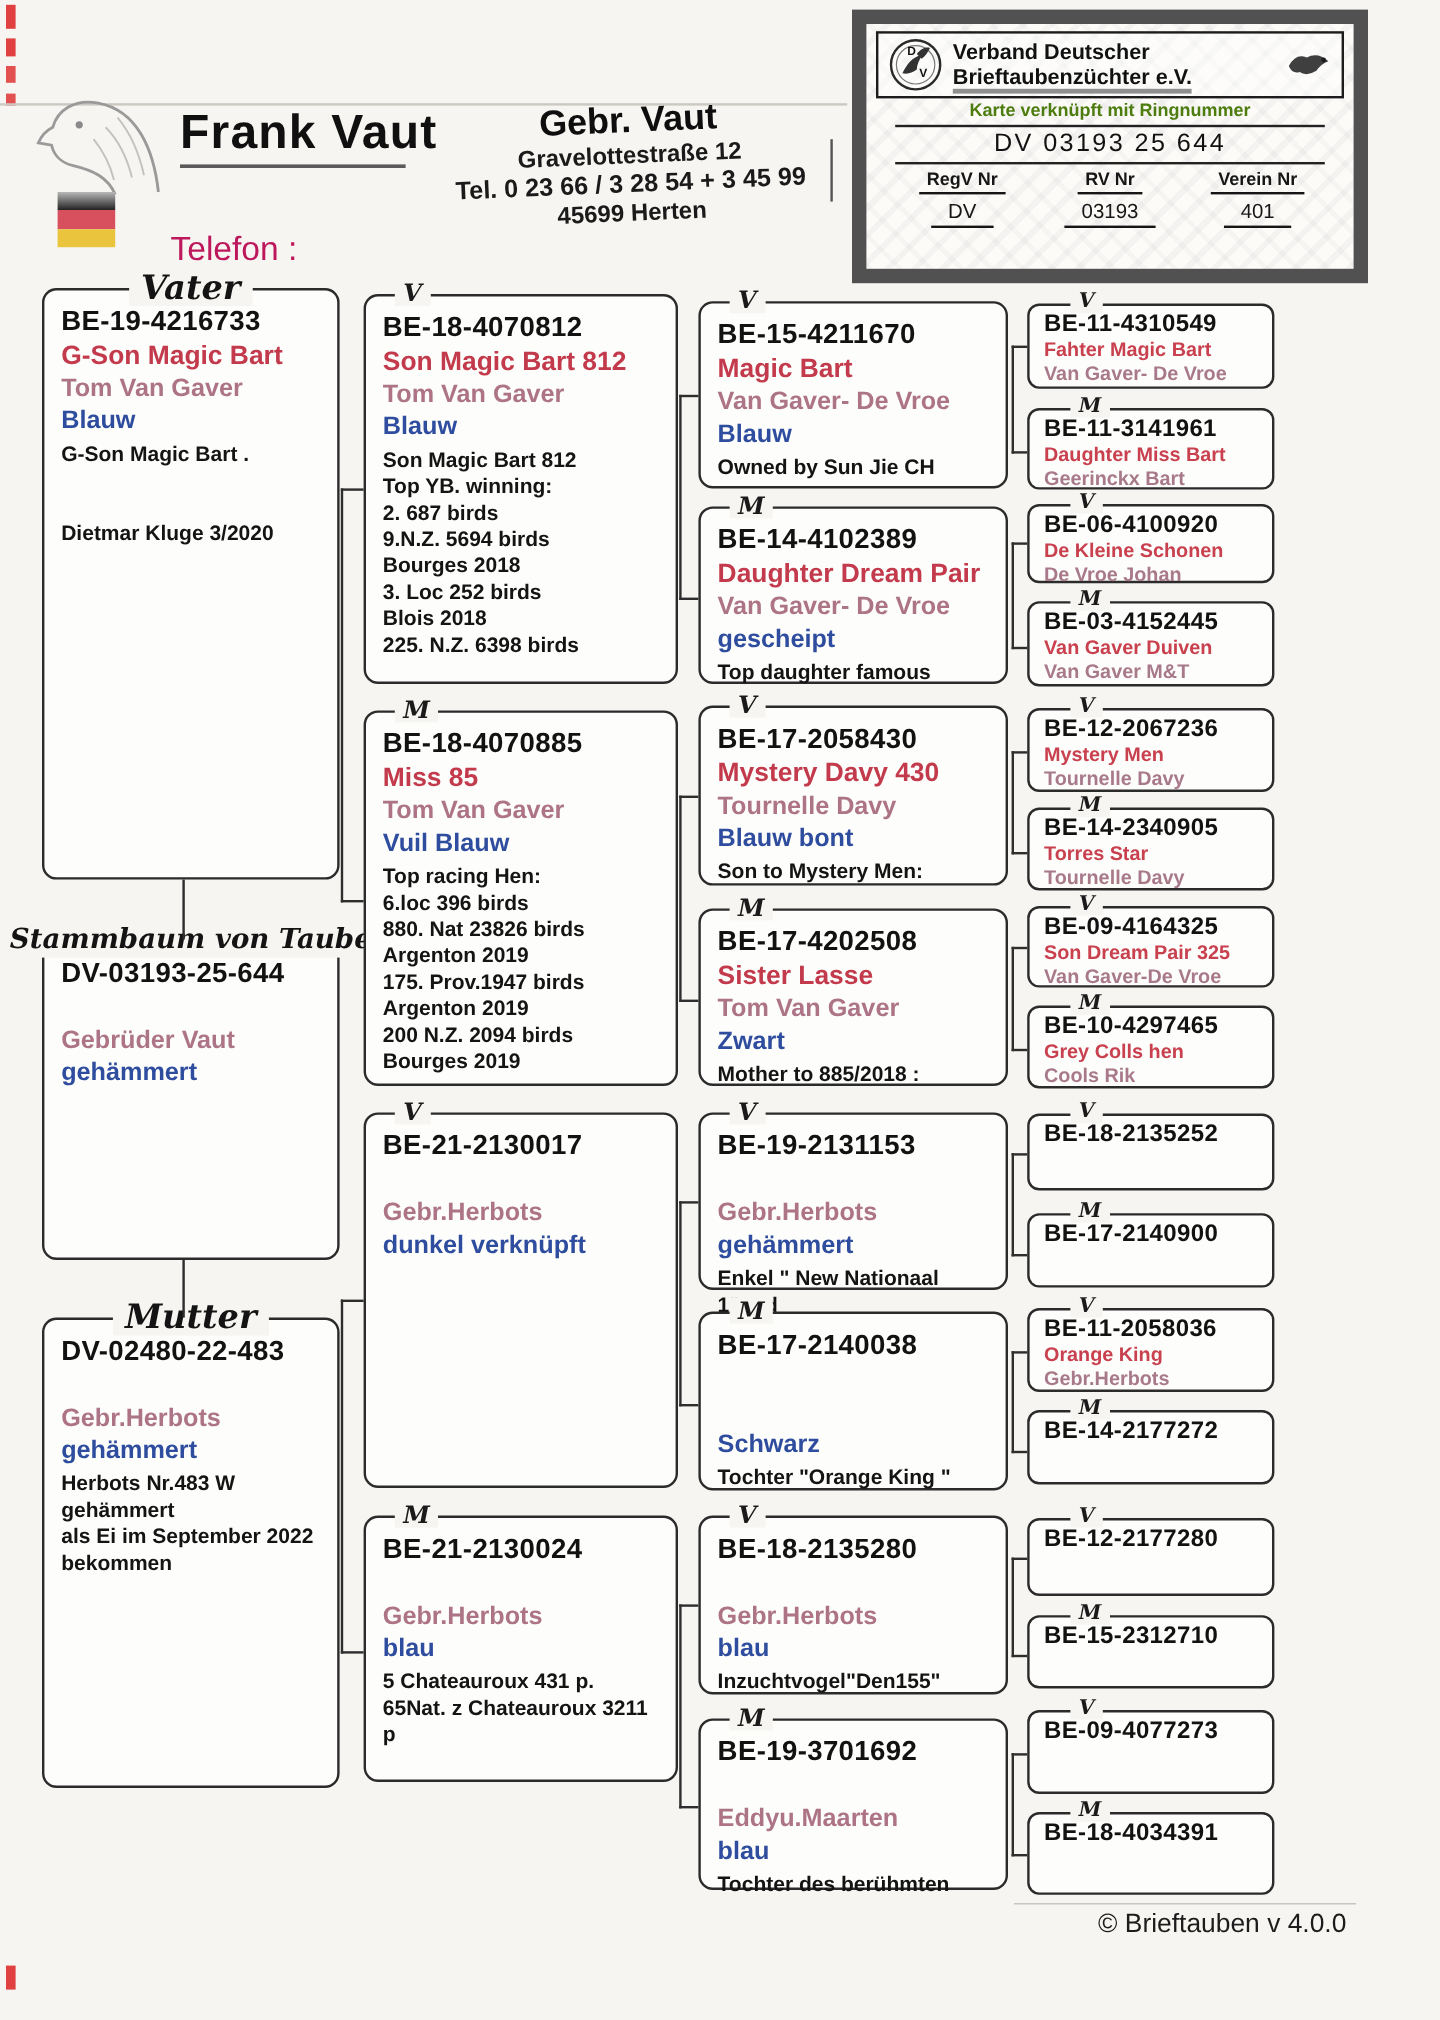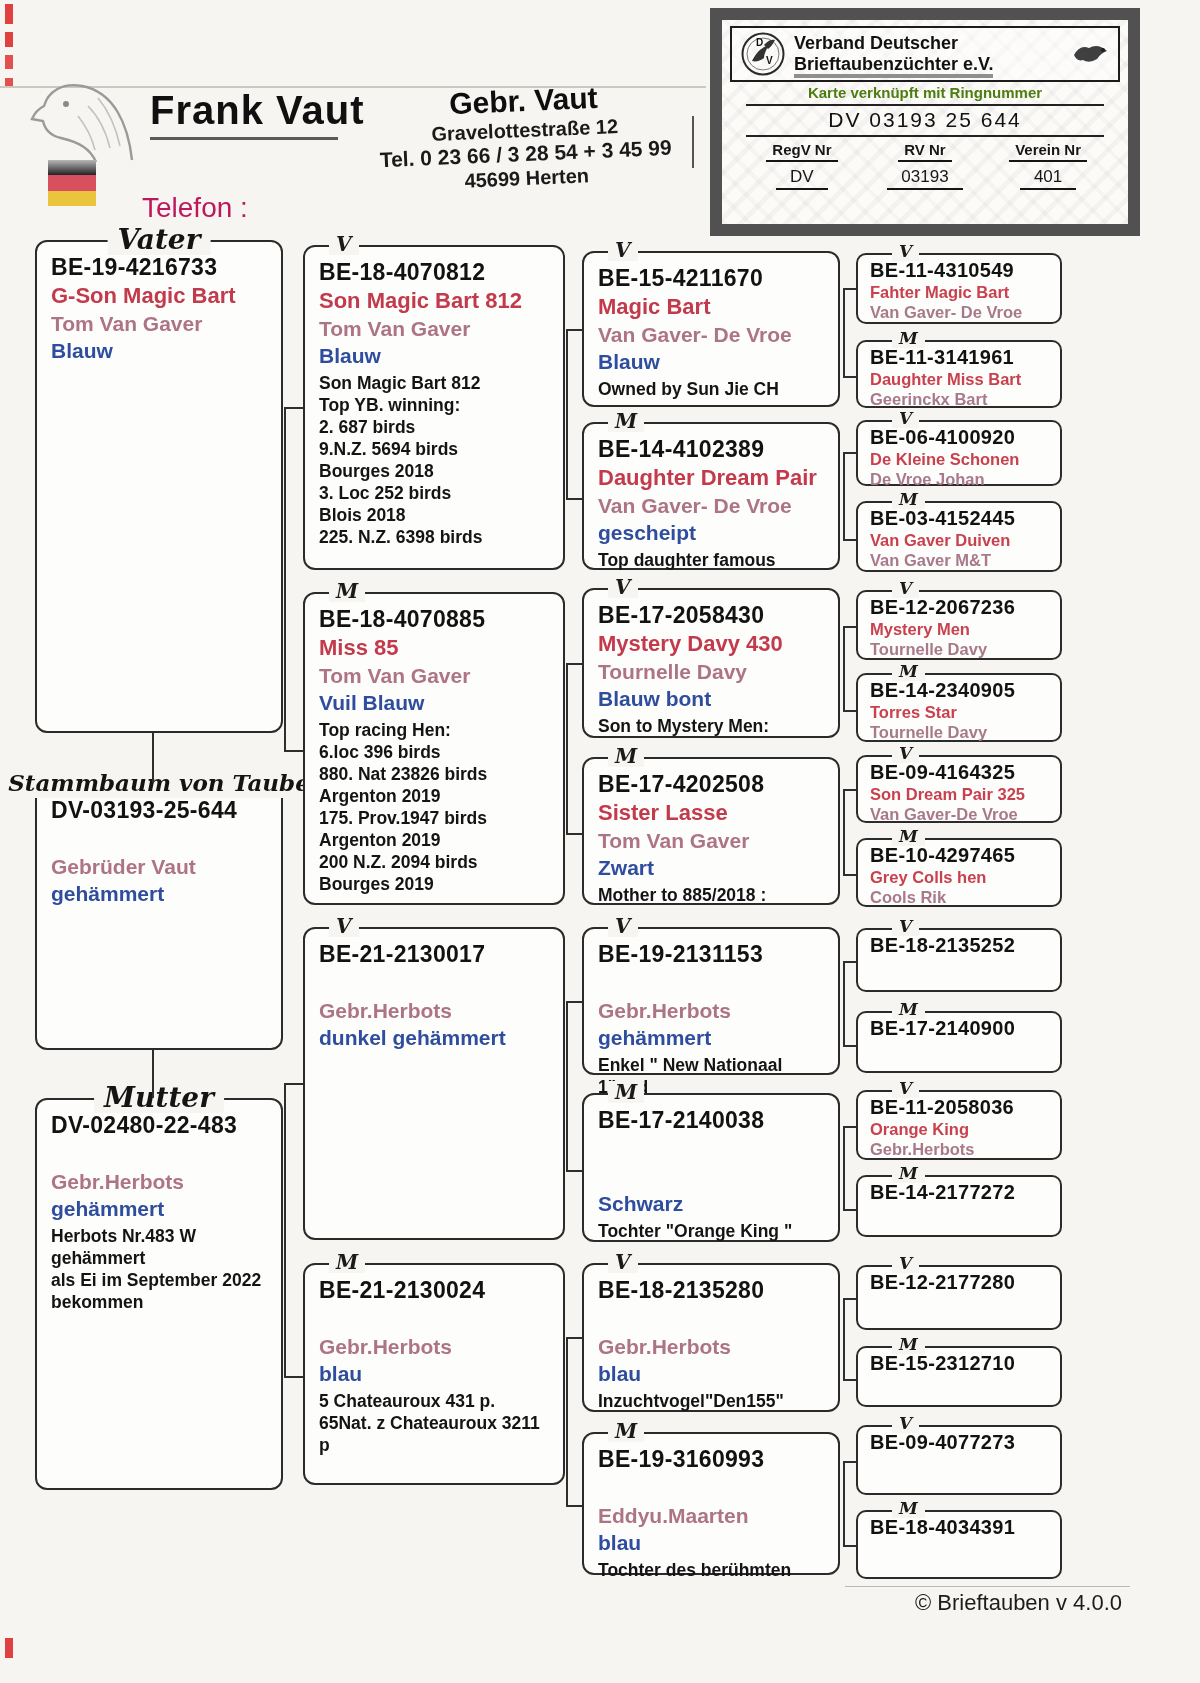--- a/index.html
+++ b/index.html
@@ -146,20 +146,24 @@
     </div>
   </div>
 </div>
 
 <div class="pbox" style="left:35px;top:240px;width:248px;height:493px;">
   <span class="mainlab">Vater</span>
   <div class="ring">BE-19-4216733</div>
   <div class="pname">G-Son Magic Bart</div>
   <div class="breeder">Tom Van Gaver</div>
   <div class="pcolor">Blauw</div>
+  <div class="notes">G-Son Magic Bart .
+
+
+Dietmar Kluge 3/2020</div>
 </div>
 <div class="pbox" style="left:35px;top:783px;width:248px;height:267px;">
   <span class="mainlab" style="font-size:23px;">Stammbaum von Taube</span>
   <div class="ring">DV-03193-25-644</div>
   <div class="pname"></div>
   <div class="breeder">Gebrüder Vaut</div>
   <div class="pcolor">gehämmert</div>
 </div>
 <div class="pbox" style="left:35px;top:1098px;width:248px;height:392px;">
   <span class="mainlab">Mutter</span>
@@ -203,21 +207,21 @@
 175. Prov.1947 birds
 Argenton 2019
 200 N.Z. 2094 birds
 Bourges 2019</div>
 </div>
 <div class="pbox" style="left:303px;top:927px;width:262px;height:313px;">
   <span class="sexlab">V</span>
   <div class="ring">BE-21-2130017</div>
   <div class="pname"></div>
   <div class="breeder">Gebr.Herbots</div>
-  <div class="pcolor">dunkel gehämmert</div>
+  <div class="pcolor">dunkel verknüpft</div>
   <div class="notes"></div>
 </div>
 <div class="pbox" style="left:303px;top:1263px;width:262px;height:222px;">
   <span class="sexlab">M</span>
   <div class="ring">BE-21-2130024</div>
   <div class="pname"></div>
   <div class="breeder">Gebr.Herbots</div>
   <div class="pcolor">blau</div>
   <div class="notes">5 Chateauroux 431 p.
 65Nat. z Chateauroux 3211 p</div>
@@ -274,21 +278,21 @@
 <div class="pbox" style="left:582px;top:1263px;width:258px;height:149px;">
   <span class="sexlab">V</span>
   <div class="ring">BE-18-2135280</div>
   <div class="pname"></div>
   <div class="breeder">Gebr.Herbots</div>
   <div class="pcolor">blau</div>
   <div class="notes">Inzuchtvogel"Den155"</div>
 </div>
 <div class="pbox" style="left:582px;top:1432px;width:258px;height:143px;">
   <span class="sexlab">M</span>
-  <div class="ring">BE-19-3160993</div>
+  <div class="ring">BE-19-3701692</div>
   <div class="pname"></div>
   <div class="breeder">Eddyu.Maarten</div>
   <div class="pcolor">blau</div>
   <div class="notes">Tochter des berühmten</div>
 </div>
 
 <div class="pbox small" style="left:856px;top:253px;width:206px;height:71px;">
   <span class="sexlab">V</span>
   <div class="ring">BE-11-4310549</div>
   <div class="pname">Fahter Magic Bart</div>

